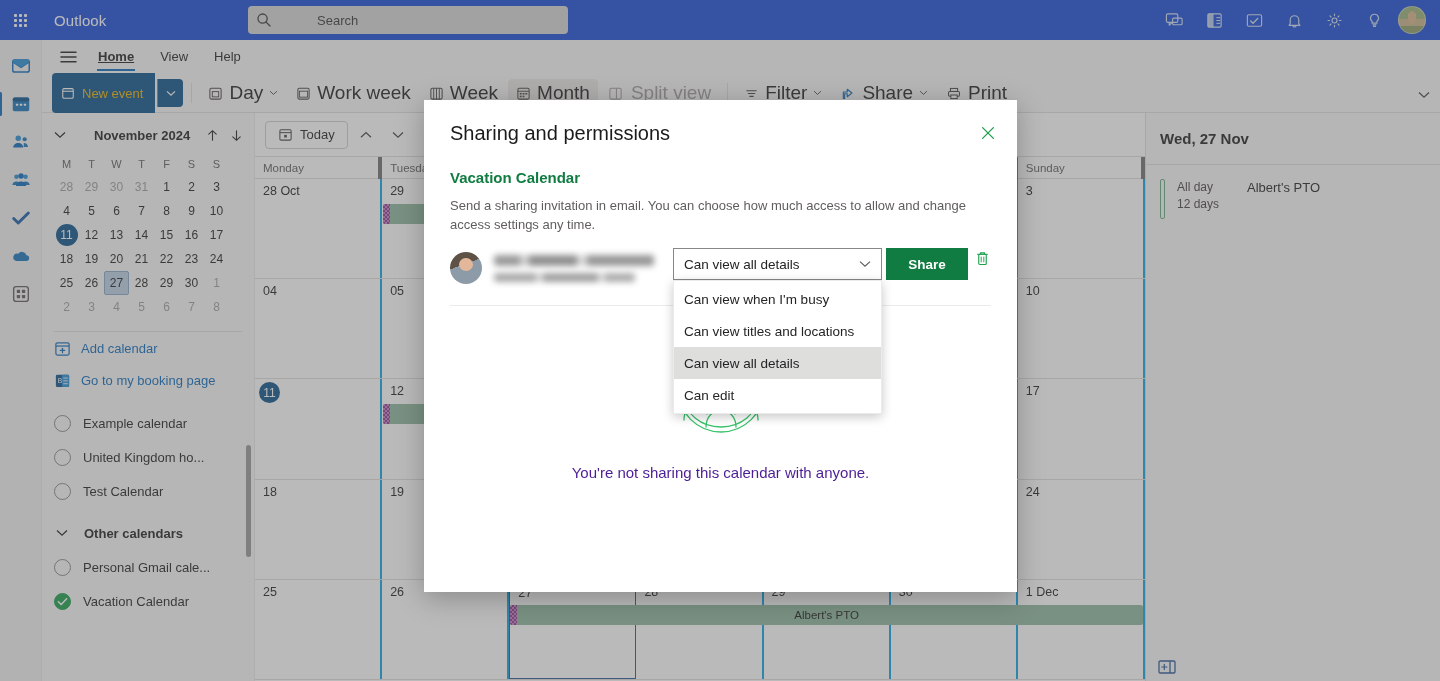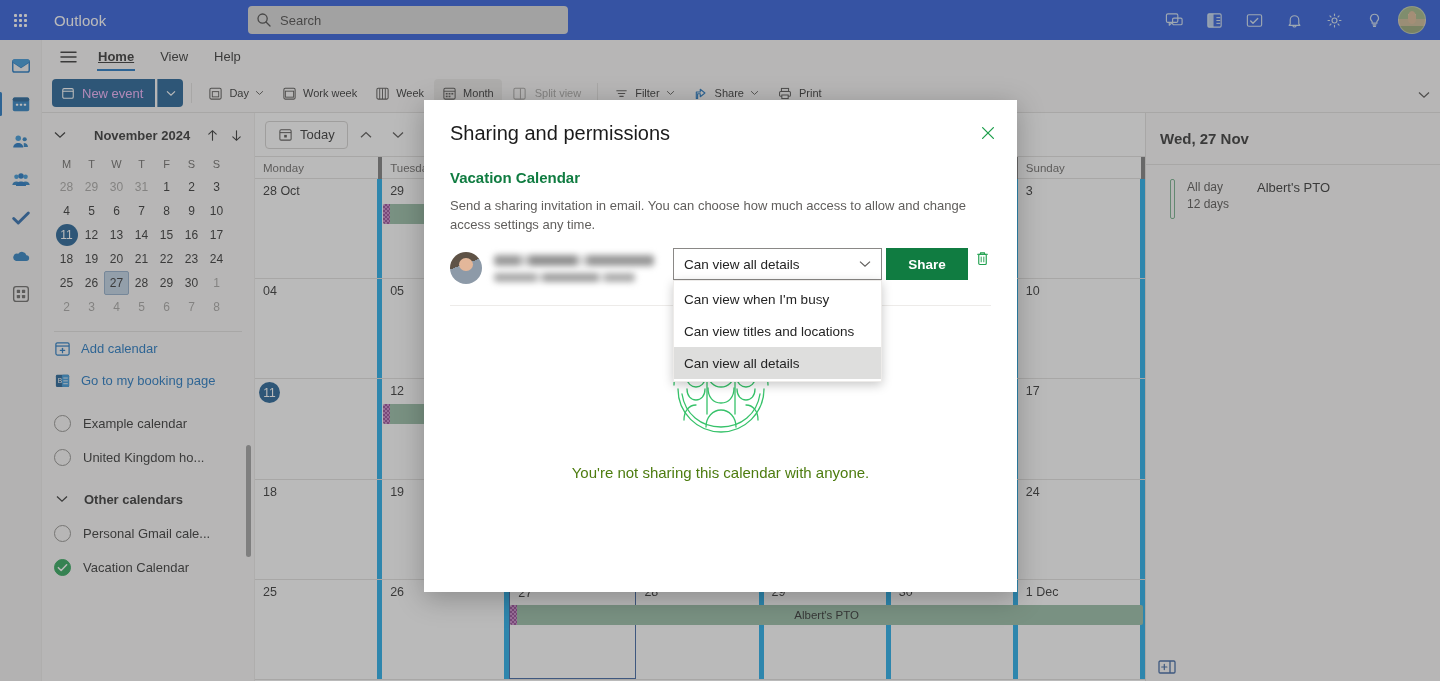--- a/index.html
+++ b/index.html
@@ -25,21 +25,21 @@
     cursor: pointer;
   }
   .waffle-grid {
     display: grid; grid-template-columns: repeat(3, 3px); grid-template-rows: repeat(3, 3px);
     gap: 2px;
   }
   .waffle-grid i { background: #ffffff; border-radius: 1px; display: block; width: 3px; height: 3px; }
   .suite-title { color: #fff; font-size: 15px; margin-left: 14px; letter-spacing: .1px; }
   .searchbox {
     position: absolute; left: 248px; top: 6px; width: 320px; height: 28px;
-    background: #d6d6d6; border-radius: 4px; display: flex; align-items: center; padding: 0 8px;
+    background: #d6d6d6; border-radius: 4px; display: flex; align-items: center; padding: 0 8px; gap: 37px;
   }
   .searchbox .sicon { width: 16px; height: 16px; margin-right: 8px; flex: none; }
   .searchbox input {
     border: 0; background: transparent; outline: none; font-size: 13px;
     color: #323130; width: 100%; font-family: "Liberation Sans", sans-serif;
   }
   .searchbox input::placeholder { color: #3b3a39; }
   .suite-actions { position: absolute; right: 8px; top: 0; height: 40px; display: flex; align-items: center; }
   .suite-actions .sa {
     width: 40px; height: 40px; display: flex; align-items: center; justify-content: center; cursor: pointer;
@@ -81,30 +81,30 @@
   .hamburger { width: 32px; height: 28px; display: flex; align-items: center; justify-content: center; cursor: pointer; }
   .rtab {
     font-size: 13px; color: #242424; padding: 5px 12px 6px; cursor: pointer; position: relative;
   }
   .rtab.active { font-weight: 600; text-decoration: underline; }
   .rtab.active::after {
     content: ""; position: absolute; left: 11px; right: 11px; bottom: -1px; height: 2px; background: #0f6cbd;
   }
   .ribbon-cmds { display: flex; align-items: center; height: 40px; padding-left: 10px; gap: 2px; position: relative; }
   .newevent {
-    display: flex; align-items: center; height: 28px; background: #0f548c; color: #f0abfc;
+    display: flex; align-items: center; height: 40px; background: #0f548c; color: #eab308;
     border-radius: 4px 0 0 4px; padding: 0 12px 0 9px; font-size: 13px; cursor: pointer; gap: 7px;
   }
   .newevent-split {
     width: 26px; height: 28px; background: #0f548c; border-radius: 0 4px 4px 0;
     display: flex; align-items: center; justify-content: center; cursor: pointer; border-left: 1px solid rgba(255,255,255,.35);
   }
   .cmd {
     display: flex; align-items: center; gap: 6px; height: 28px; padding: 0 8px;
-    font-size: 11px; color: #242424; border-radius: 4px; cursor: pointer; white-space: nowrap;
+    font-size: 19px; color: #242424; border-radius: 4px; cursor: pointer; white-space: nowrap;
   }
   .cmd.selected { background: #ebe9e7; }
   .cmd.disabled { color: #a19f9d; cursor: default; gap: 8px; }
   .vsep { width: 1px; height: 20px; background: #e1dfdd; margin: 0 6px; }
   .ribbon-expand { position: absolute; right: 10px; top: 12px; cursor: pointer; }
 
   
   .sidebar {
     position: absolute; left: 42px; top: 113px; width: 213px; height: 568px;
     background: #faf9f8; border-right: 1px solid #edebe9; overflow: hidden;
@@ -162,21 +162,21 @@
     display: flex; align-items: center; gap: 7px; height: 28px; padding: 0 12px; font-size: 13px;
     border: 1px solid #d1cfcd; border-radius: 4px; background: #fff; cursor: pointer; color: #242424;
   }
   .nav-arrow { width: 28px; height: 28px; display: flex; align-items: center; justify-content: center; cursor: pointer; }
   .dow-row { display: grid; grid-template-columns: repeat(7, 1fr); height: 22px; border-bottom: 1px solid #e1dfdd; }
   .dow {
     font-size: 11.5px; color: #605e5c; padding-left: 8px; line-height: 22px; border-right: 4px solid #737373;
   }
   .weeks { display: grid; grid-template-rows: repeat(5, 1fr); height: 501px; }
   .week { display: grid; grid-template-columns: repeat(7, 1fr); border-bottom: 1px solid #e1dfdd; position: relative; }
-  .day { border-right: 5px solid #0ea5e9; position: relative; cursor: pointer; }
+  .day { border-right: 2px solid #0ea5e9; position: relative; cursor: pointer; }
   .day .dnum { font-size: 12.5px; color: #242424; padding: 5px 0 0 8px; display: inline-block; }
   .day.selected { border: 1px solid #2b579a; }
   .day .todaypill {
     display: inline-flex; align-items: center; justify-content: center;
     width: 21px; height: 21px; border-radius: 50%; background: #0f548c; color: #fff;
     font-size: 12px; margin: 3px 0 0 4px;
   }
   .chip {
     position: absolute; height: 20px; background: #8fb99f; border-radius: 2px;
     font-size: 11.5px; color: #1b1b1b; display: flex; align-items: center; justify-content: center;
@@ -188,21 +188,21 @@
       repeating-conic-gradient(#8e3b8e 0% 25%, #c77fc7 0% 50%) 0 0 / 4px 4px;
   }
 
   
   .rightpane {
     position: absolute; left: 1145px; top: 113px; width: 295px; height: 568px;
     background: #faf9f8; border-left: 1px solid #e1dfdd;
   }
   .rp-head { height: 52px; display: flex; align-items: center; padding-left: 14px; border-bottom: 1px solid #e1dfdd; }
   .rp-date { font-size: 15px; font-weight: 600; color: #242424; }
-  .rp-event { display: flex; gap: 12px; padding: 14px 12px 0 24px; cursor: pointer; }
+  .rp-event { display: flex; gap: 12px; padding: 14px 12px 0 14px; cursor: pointer; }
   .rp-bar { width: 5px; height: 40px; border: 1px solid #6aaa82; border-radius: 2px; flex: none; }
   .rp-when { font-size: 12px; color: #484644; line-height: 17px; width: 58px; flex: none; }
   .rp-title { font-size: 13px; color: #242424; padding-top: 1px; }
   .rp-foot { position: absolute; left: 12px; bottom: 2px; cursor: pointer; }
 
   
   .modal {
     position: absolute; left: 424px; top: 100px; width: 593px; height: 492px;
     background: #fff; box-shadow: 0 6px 26px rgba(0,0,0,.26); z-index: 100;
   }
@@ -245,21 +245,21 @@
   .perm-menu {
     position: absolute; left: 249px; top: 46px; width: 209px; background: #fff;
     box-shadow: 0 3px 10px rgba(0,0,0,.22); border: 1px solid #edebe9; z-index: 20; padding: 2px 0;
   }
   .perm-opt { height: 32px; display: flex; align-items: center; padding: 0 10px; font-size: 13.5px; color: #242424; cursor: pointer; }
   .perm-opt.selected { background: #dededd; }
   .modal-sep { height: 1px; background: #edebe9; margin: 21px 26px 0; }
   .empty-wrap {
     display: flex; flex-direction: column; align-items: center; padding-top: 26px;
   }
-  .empty-text { font-size: 15px; color: #4d7c0f; margin-top: 26px; }
+  .empty-text { font-size: 15px; color: #4c1d95; margin-top: 26px; }
 </style>
 </head>
 <body>
 
 <div class="app">
 
   <div class="behind">
 
     <div class="suitebar">
       <div class="waffle">
@@ -614,20 +614,24 @@
 
       <div class="cal-list" id="cal-list">
           <div class="cal-item">
             <div class="cal-check"></div>
             <span>Example calendar</span>
           </div>
           <div class="cal-item">
             <div class="cal-check"></div>
             <span>United Kingdom ho...</span>
           </div>
+          <div class="cal-item">
+            <div class="cal-check"></div>
+            <span>Test Calendar</span>
+          </div>
           <div class="cal-group">
             <span style="display:flex;width:24px;justify-content:center">
               <svg width="12" height="8" viewBox="0 0 12 8">
                 <path d="M1 1.6L6 6.2 11 1.6" fill="none" stroke="#242424" stroke-width="1.3"></path>
               </svg>
             </span>
             <span>Other calendars</span>
           </div>
           <div class="cal-item">
             <div class="cal-check"></div>
@@ -801,20 +805,21 @@
               <line x1="6.6" y1="7" x2="6.6" y2="13"></line>
               <line x1="9.4" y1="7" x2="9.4" y2="13"></line>
             </g>
           </svg>
       </div>
 
       <div class="perm-menu" id="perm-menu">
           <div class="perm-opt">Can view when I'm busy</div>
           <div class="perm-opt">Can view titles and locations</div>
           <div class="perm-opt selected">Can view all details</div>
+          <div class="perm-opt">Can edit</div>
         </div>
     </div>
 
     <div class="modal-sep"></div>
 
     <div class="empty-wrap">
       <svg width="110" height="106" viewBox="0 0 110 106">
         <g fill="none" stroke="#37c26a" stroke-width="1.3" stroke-linecap="round">
           <path d="M8 53a47 47 0 0194 0"></path>
           <path d="M12 57a43 43 0 0086 0"></path>

